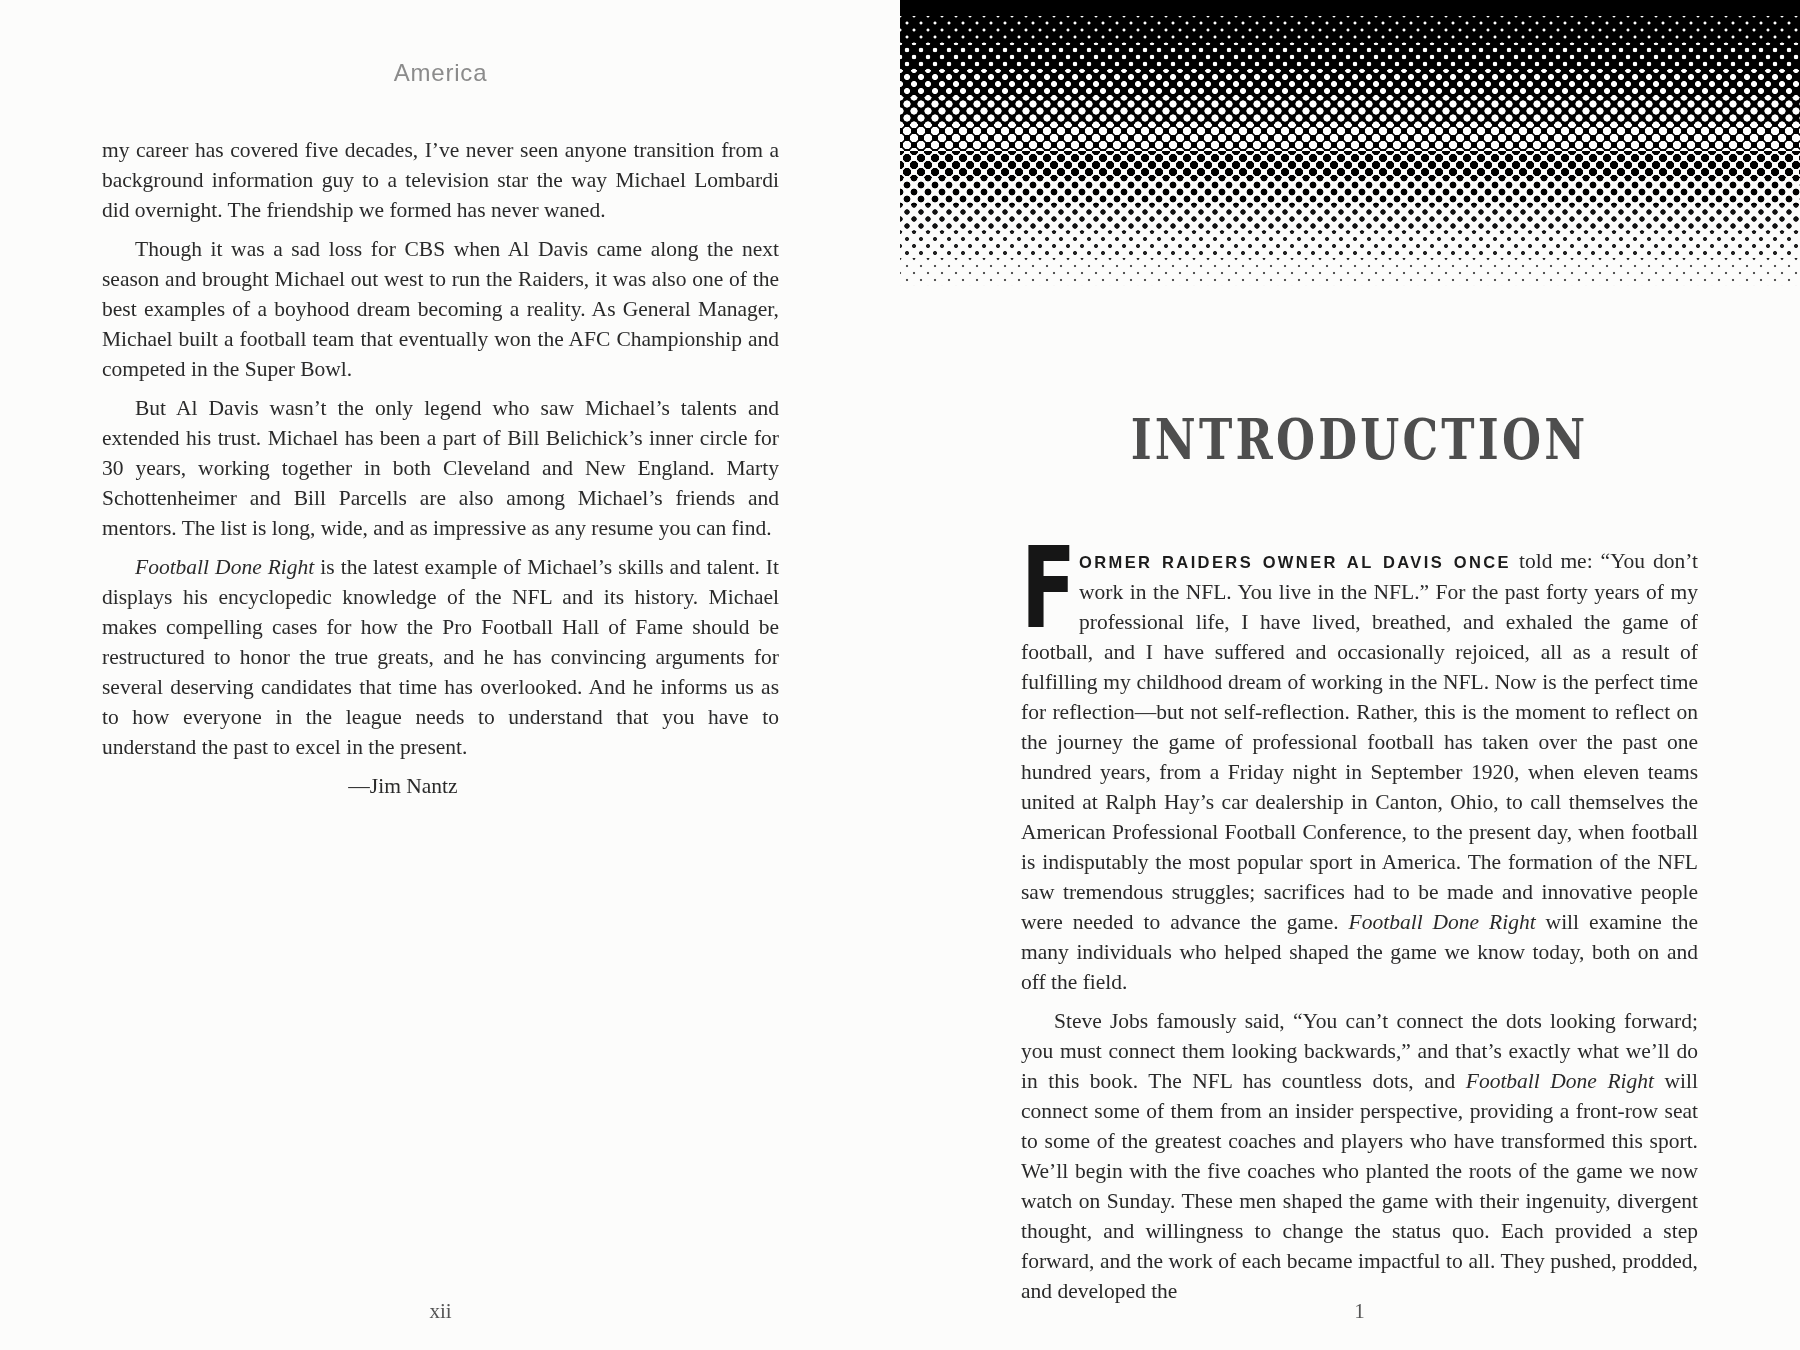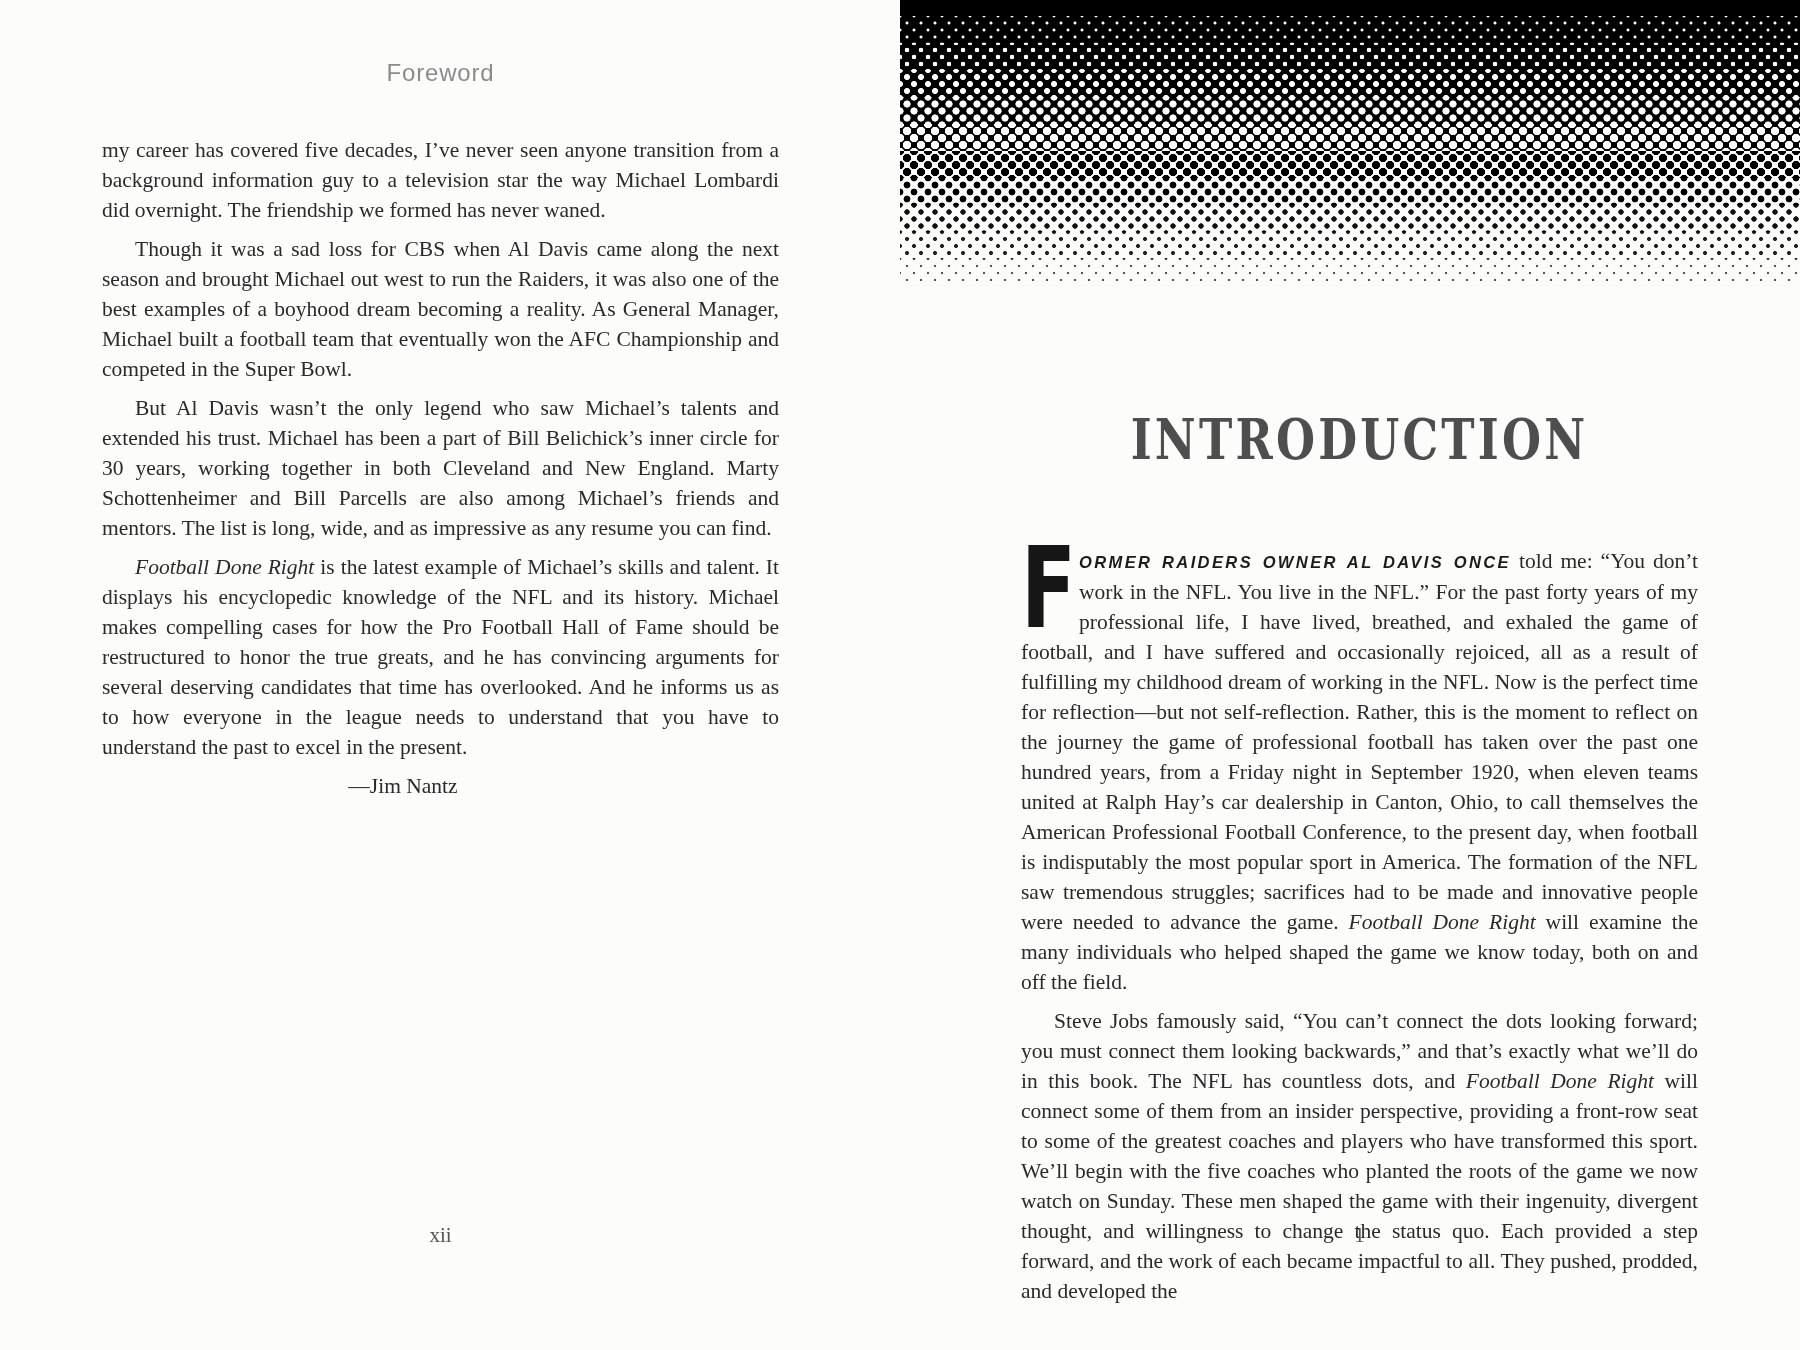--- a/index.html
+++ b/index.html
@@ -70,21 +70,21 @@
   .body-right{top:537px;}
   .body-block p{margin:9px;padding:0;}
   .body-block p.ind{text-indent:33px;}
 
   .signature{
     text-align:center;
     padding-right:75px;
   }
 
   .folio{
-    position:absolute;top:1220px;left:0;width:100%;
+    position:absolute;top:1296px;left:0;width:100%;
     text-align:center;
     font-size:21px;line-height:30px;
     color:#555;
   }
 
   .chapter-title{
     position:absolute;top:408px;left:0;width:100%;
     margin:0;
     text-align:center;
     font-family:"DejaVu Serif", serif;
@@ -107,21 +107,20 @@
     transform:scaleX(0.72);
     transform-origin:0 0;
     text-indent:0;
   }
   .opener{
     font-family:"Liberation Sans", sans-serif;
     font-weight:bold;
     font-size:16.5px;
     letter-spacing:2.4px;
     color:#1c1c1c;
-    font-style:italic;
   }
 </style>
 </head>
 <body>
 
 <div class="spread">
 
   <div class="halftone">
     <div class="hb hb0"></div>
     <div class="hb hb1"></div>
@@ -130,21 +129,21 @@
     <div class="hb hb4"></div>
     <div class="hb hb5"></div>
     <div class="hb hb6"></div>
     <div class="hb hb7"></div>
     <div class="hb hb8"></div>
     <div class="hb hb9"></div>
     <div class="hb hb10"></div>
   </div>
 
   <main class="page page-left">
-    <div class="running-head">Foreword</div>
+    <div class="running-head">America</div>
 
     <div class="body-block body-left" id="left-paras">
 
       <p><span>my career has covered five decades, I’ve never seen anyone transition from a background information guy to a television star the way Michael Lombardi did overnight. The friendship we formed has never waned.</span></p>
         <p class="ind"><span>Though it was a sad loss for CBS when Al Davis came along the next season and brought Michael out west to run the Raiders, it was also one of the best examples of a boyhood dream becoming a reality. As General Manager, Michael built a football team that eventually won the AFC Championship and competed in the Super Bowl.</span></p>
         <p class="ind"><span>But Al Davis wasn’t the only legend who saw Michael’s talents and extended his trust. Michael has been a part of Bill Belichick’s inner circle for 30 years, working together in both Cleveland and New England. Marty Schottenheimer and Bill Parcells are also among Michael’s friends and mentors. The list is long, wide, and as impressive as any resume you can find.</span></p>
         <p class="ind"><i>Football Done Right</i><span> is the latest example of Michael’s skills and talent. It displays his encyclopedic knowledge of the NFL and its history. Michael makes compelling cases for how the Pro Football Hall of Fame should be restructured to honor the true greats, and he has convincing arguments for several deserving candidates that time has overlooked. And he informs us as to how everyone in the league needs to understand that you have to understand the past to excel in the present.</span></p>
         <div class="signature">
         <div>—Jim Nantz</div>
       </div>

